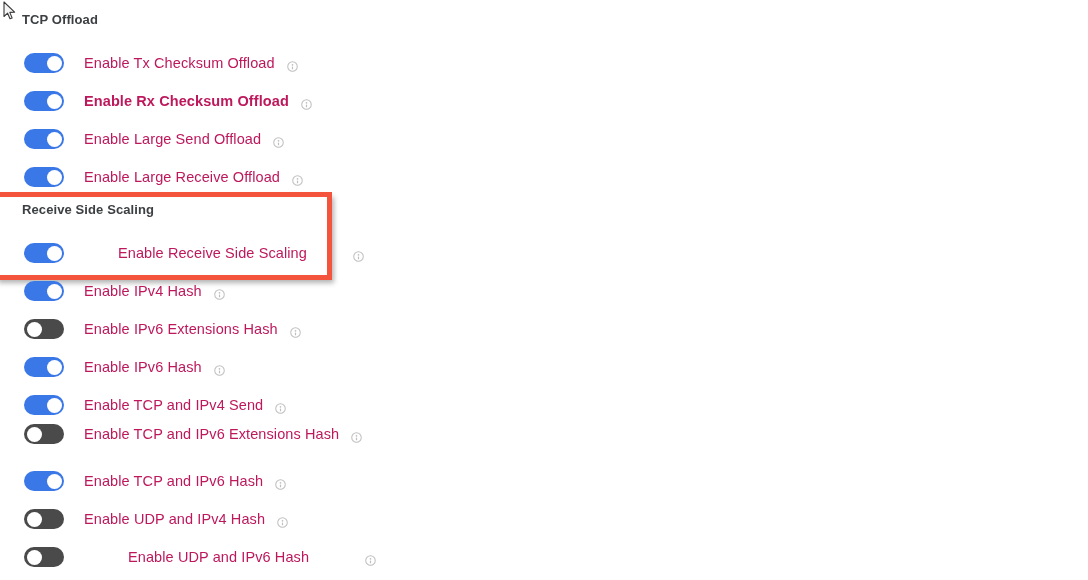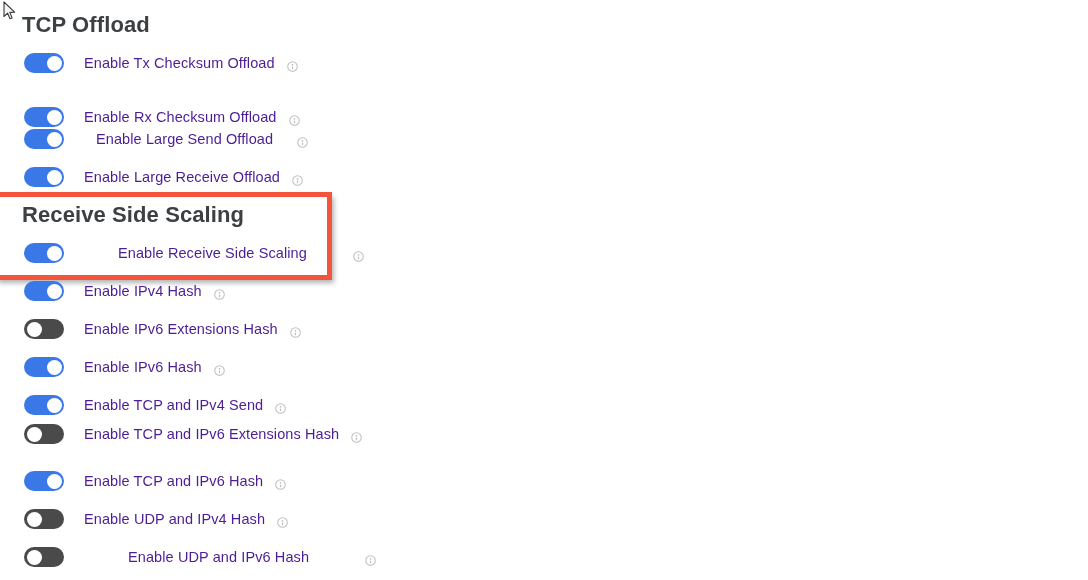--- a/index.html
+++ b/index.html
@@ -28,21 +28,21 @@
     width: 14px;
     height: 20px;
     pointer-events: none;
     z-index: 60;
   }
 
   
   .section-heading {
     position: absolute;
     left: 22px;
-    font-size: 22px;
+    font-size: 13px;
     font-weight: bold;
     color: #3c4043;
     letter-spacing: 0.1px;
     white-space: nowrap;
   }
   #heading-tcp-offload { top: 12px; }
   #heading-rss { top: 202px; z-index: 25; }
 
   
   .toggle-row {
@@ -72,21 +72,21 @@
     height: 15px;
     border-radius: 50%;
     background: #ffffff;
   }
   .switch.on  .knob { left: 22.5px; }
   .switch.off .knob { left: 2.5px; }
 
   .row-label {
     margin-left: 20px;
     font-size: 14.5px;
-    color: #4c1d95;
+    color: #be185d;
     letter-spacing: 0.1px;
   }
 
   .info-icon {
     margin-left: 12px;
     width: 11px;
     height: 11px;
     flex: 0 0 auto;
     opacity: 0.55;
     cursor: pointer;
@@ -125,32 +125,32 @@
         <div class="switch on">
           <div class="knob"></div>
         </div>
         <span class="row-label">Enable Tx Checksum Offload</span>
         <span class="info-icon"><svg viewBox="0 0 12 12">
             <circle cx="6" cy="6" r="5.2" fill="none" stroke="#8a8a8a" stroke-width="1.1"></circle>
             <circle cx="6" cy="4.1" r="0.95" fill="#8a8a8a"></circle>
             <rect x="5.35" y="5.9" width="1.3" height="3.0" rx="0.55" fill="#8a8a8a"></rect>
           </svg></span>
       </div>
-      <div class="toggle-row" style="top: 105px;">
+      <div class="toggle-row" style="top: 89px; font-weight: bold;">
         <div class="switch on">
           <div class="knob"></div>
         </div>
         <span class="row-label">Enable Rx Checksum Offload</span>
         <span class="info-icon"><svg viewBox="0 0 12 12">
             <circle cx="6" cy="6" r="5.2" fill="none" stroke="#8a8a8a" stroke-width="1.1"></circle>
             <circle cx="6" cy="4.1" r="0.95" fill="#8a8a8a"></circle>
             <rect x="5.35" y="5.9" width="1.3" height="3.0" rx="0.55" fill="#8a8a8a"></rect>
           </svg></span>
       </div>
-      <div class="toggle-row" style="top: 127px; gap: 12px;">
+      <div class="toggle-row" style="top: 127px;">
         <div class="switch on">
           <div class="knob"></div>
         </div>
         <span class="row-label">Enable Large Send Offload</span>
         <span class="info-icon"><svg viewBox="0 0 12 12">
             <circle cx="6" cy="6" r="5.2" fill="none" stroke="#8a8a8a" stroke-width="1.1"></circle>
             <circle cx="6" cy="4.1" r="0.95" fill="#8a8a8a"></circle>
             <rect x="5.35" y="5.9" width="1.3" height="3.0" rx="0.55" fill="#8a8a8a"></rect>
           </svg></span>
       </div>

